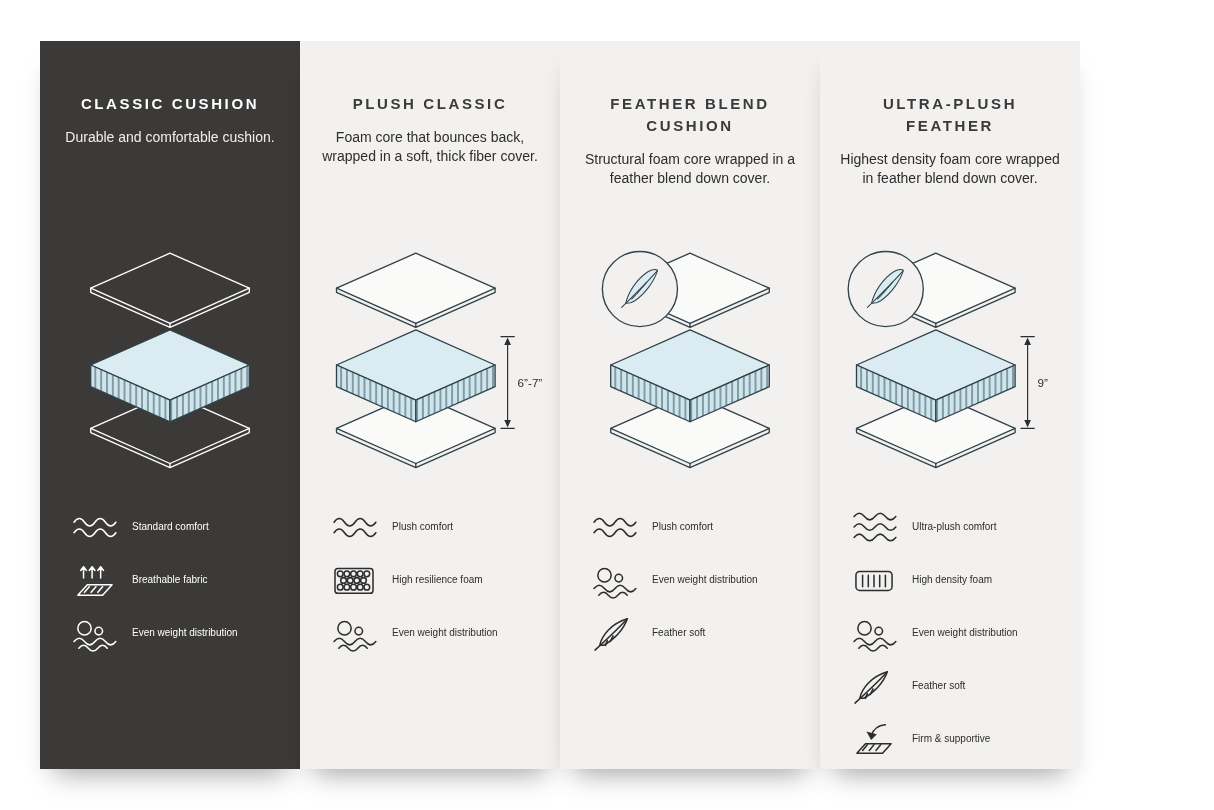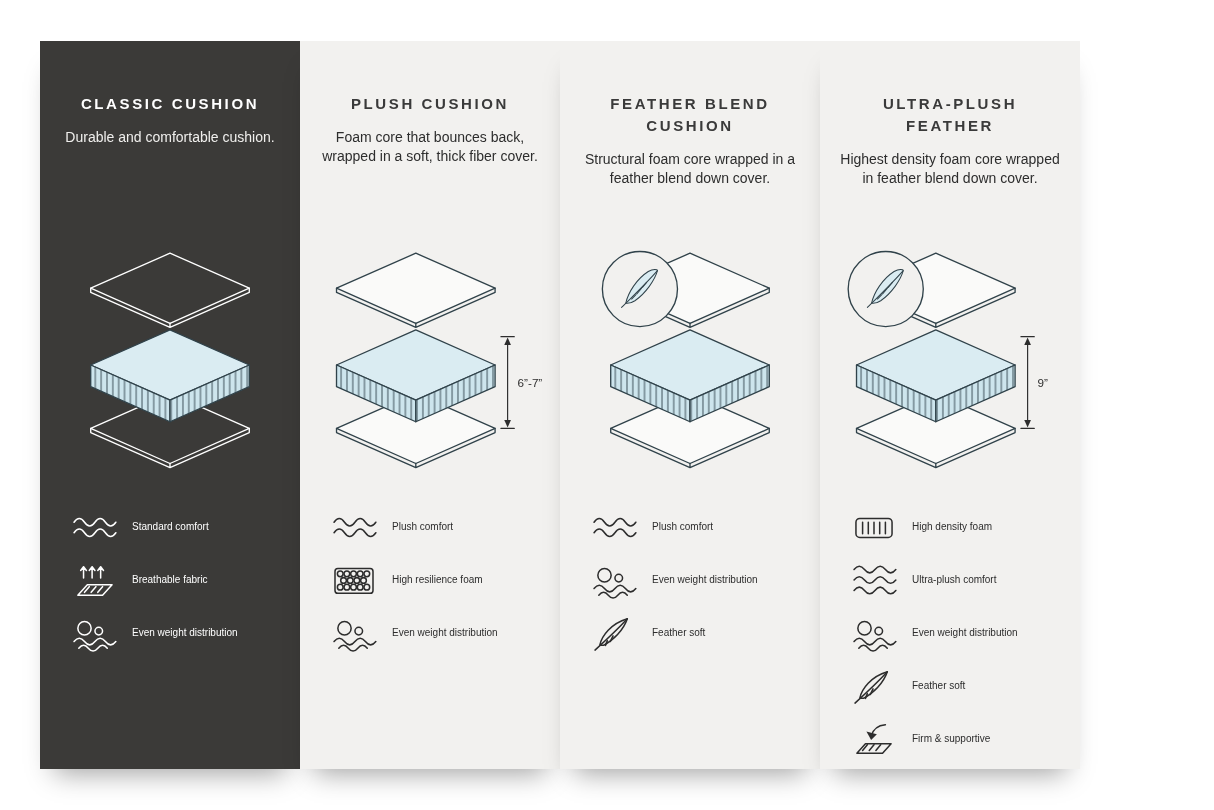--- a/index.html
+++ b/index.html
@@ -119,21 +119,21 @@
               <path d="M8,36 q5,-6 10,0 t10,0 t10,0"></path>
             </svg>
         </span>
         <span class="flabel">Even weight distribution</span>
       </li>
     </ul>
   </section>
 
   <section class="card light">
     <div class="head">
-      <h2 class="title">PLUSH CUSHION</h2>
+      <h2 class="title">PLUSH CLASSIC</h2>
       <p class="desc">Foam core that bounces back, wrapped in a soft, thick fiber cover.</p>
     </div>
     <div class="diagram">
       <svg class="cushion" width="234" height="222" viewBox="0 0 250 266">
         <g transform="translate(2,2)">
           <polygon class="cover" points="100,171 195,213 100,255 5,213"></polygon>
           <path class="edge" d="M5,213 v5 L100,260 L195,218 v-5 M100,255 v5"></path>
           <polygon class="slab-top" points="100,95 195,137 100,179 5,137"></polygon>
           <polygon class="slab-side" points="5,137 100,179 100,205 5,163"></polygon>
           <polygon class="slab-hatch" points="5,137 100,179 100,205 5,163"></polygon>
@@ -291,35 +291,35 @@
             <polygon class="marrow" points="210,212 206,203 214,203"></polygon>
             <text class="mlabel" x="222" y="163">9”</text>
           </g>
         </g>
       </svg>
     </div>
     <ul class="features">
       <li class="feature">
         <span class="ficon">
           <svg width="46" height="38" viewBox="0 0 48 40">
-              <rect x="5" y="11" width="38" height="20" rx="4"></rect>
-              <path d="M12,15 v12 M18,15 v12 M24,15 v12 M30,15 v12 M36,15 v12"></path>
-            </svg>
-        </span>
-        <span class="flabel">High density foam</span>
-      </li>
-      <li class="feature">
-        <span class="ficon">
-          <svg width="46" height="38" viewBox="0 0 48 40">
               <path d="M3,9 q5.5,-7 11,0 t11,0 t11,0 t11,0"></path>
               <path d="M3,20 q5.5,-7 11,0 t11,0 t11,0 t11,0"></path>
               <path d="M3,31 q5.5,-7 11,0 t11,0 t11,0 t11,0"></path>
             </svg>
         </span>
         <span class="flabel">Ultra-plush comfort</span>
+      </li>
+      <li class="feature">
+        <span class="ficon">
+          <svg width="46" height="38" viewBox="0 0 48 40">
+              <rect x="5" y="11" width="38" height="20" rx="4"></rect>
+              <path d="M12,15 v12 M18,15 v12 M24,15 v12 M30,15 v12 M36,15 v12"></path>
+            </svg>
+        </span>
+        <span class="flabel">High density foam</span>
       </li>
       <li class="feature">
         <span class="ficon">
           <svg width="46" height="38" viewBox="0 0 48 40">
               <circle cx="14" cy="15" r="7"></circle>
               <circle cx="29" cy="18" r="4"></circle>
               <path d="M3,29 q5.5,-7 11,0 t11,0 t11,0 t11,0"></path>
               <path d="M8,36 q5,-6 10,0 t10,0 t10,0"></path>
             </svg>
         </span>

